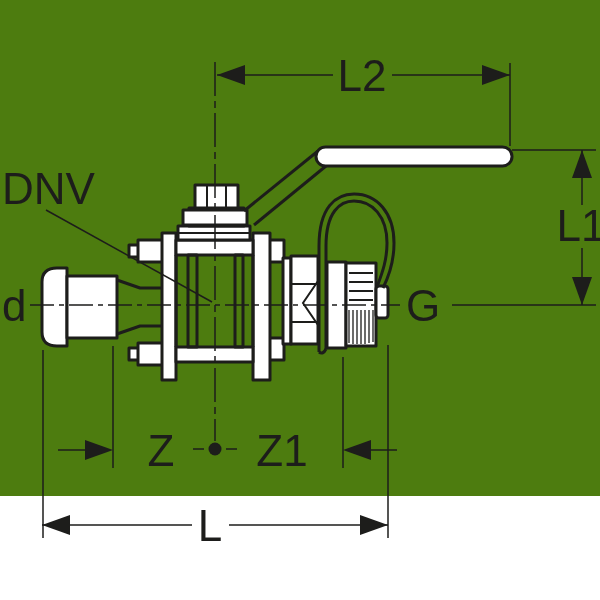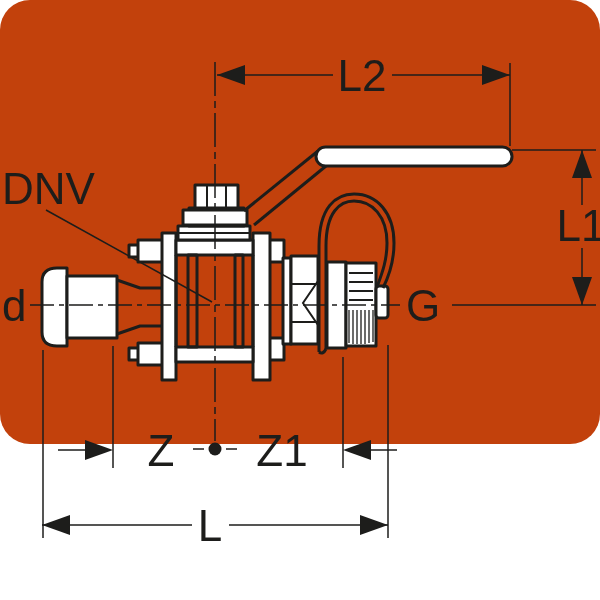--- a/index.html
+++ b/index.html
@@ -5,23 +5,22 @@
   html, body {
     margin: 0;
     padding: 0;
     background: #ffffff;
     width: 600px;
     height: 600px;
     overflow: hidden;
   }
   .drawing-wrap {
     width: 600px;
-    height: 444px;
-    background: #c2410c;
-    border-radius: 30px;
+    height: 496px;
+    background: #4d7c0f;
   }
   svg {
     display: block;
   }
   .lbl {
     font-family: "Liberation Sans", "DejaVu Sans", sans-serif;
     font-size: 44px;
     fill: #1d1d1b;
   }
   .lbl-mid { text-anchor: middle; }

